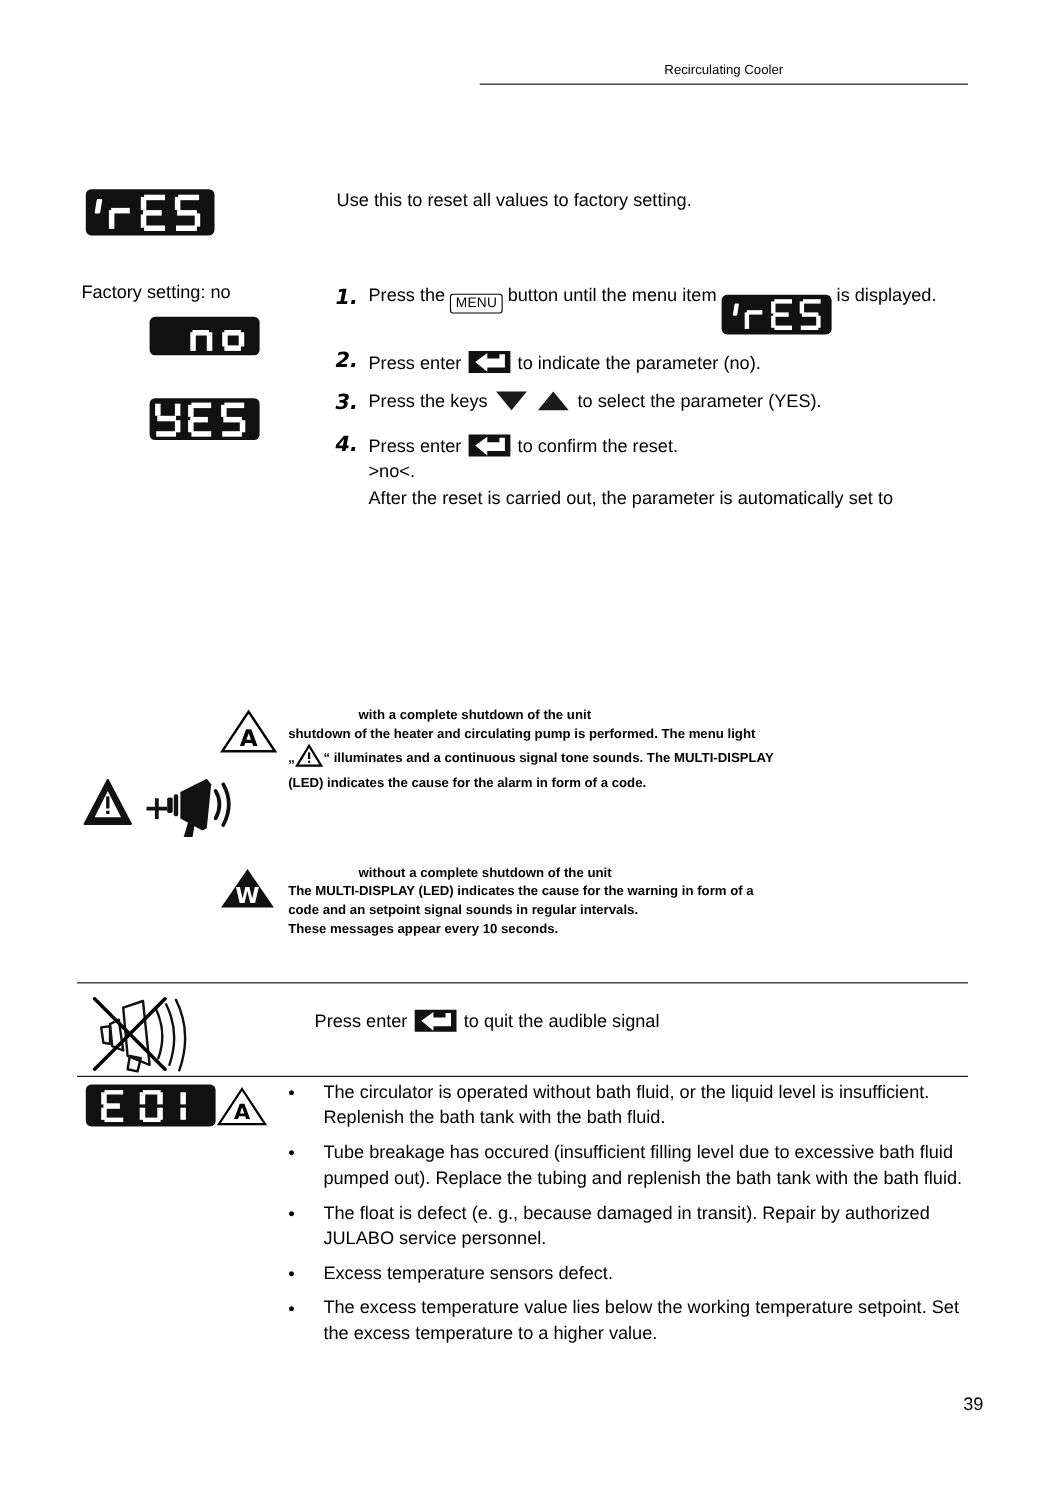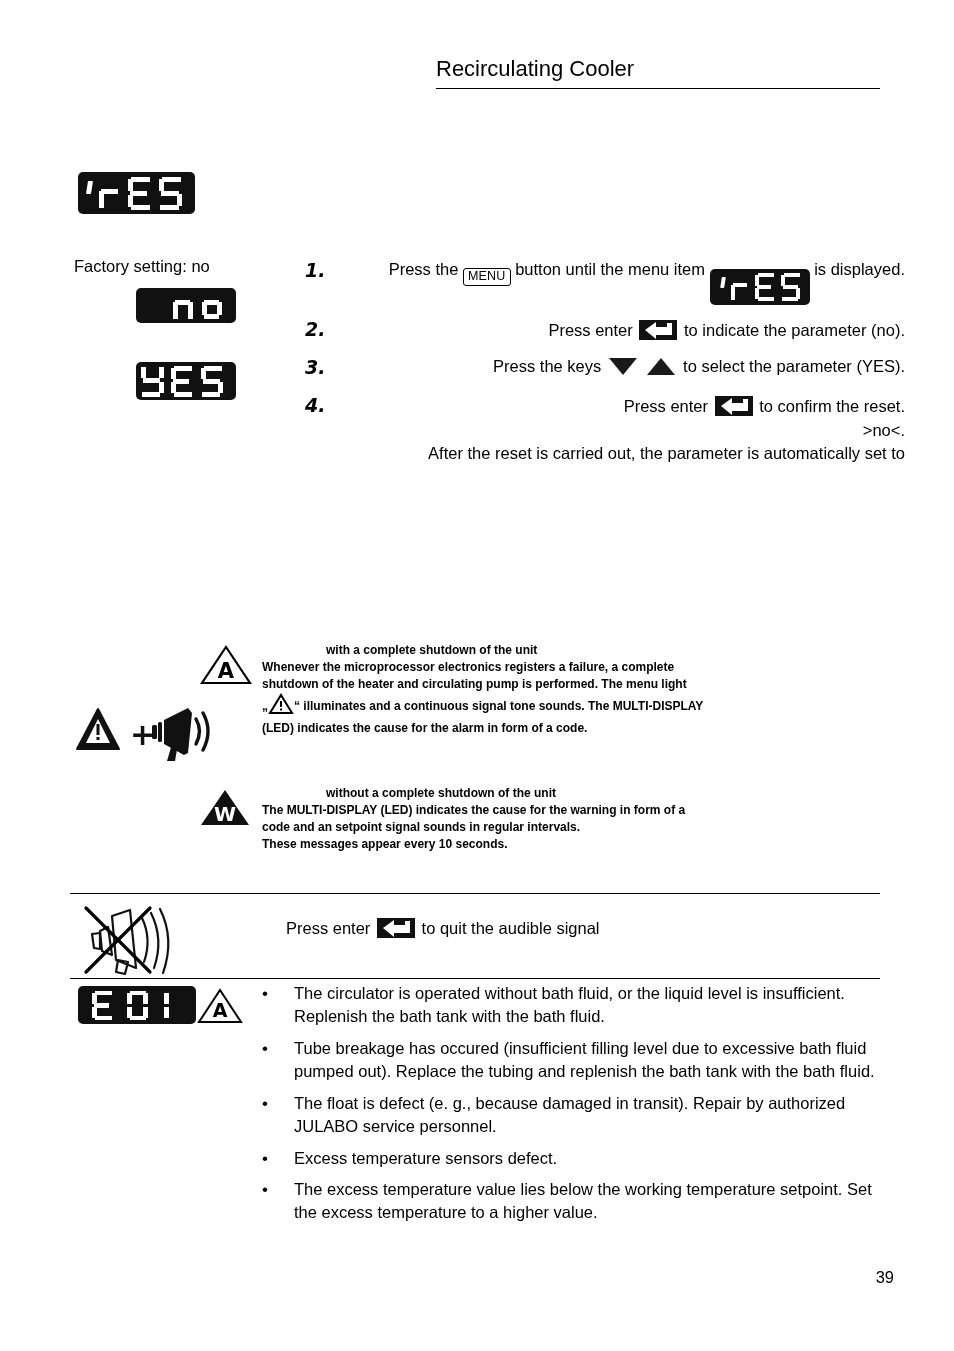--- a/index.html
+++ b/index.html
@@ -20,22 +20,22 @@
     position: absolute;
     inset: 0;
   }
 
   
   .header {
     position: absolute;
     left: 436px;
     top: 56px;
     width: 444px;
-    text-align: left;
-    font-size: 22px;
+    text-align: center;
+    font-size: 12px;
     padding-bottom: 6px;
     border-bottom: 1.4px solid #000;
   }
 
   
   .led {
     background: #111111;
     border-radius: 5px;
     display: flex;
     align-items: center;
@@ -100,21 +100,20 @@
     font-family: "DejaVu Sans", sans-serif;
     font-weight: bold;
     font-style: italic;
     font-size: 19px;
     line-height: 1.35;
   }
   .step-body {
     font-size: 16.5px;
     line-height: 1.42;
     flex: 1;
-    text-align: right;
   }
 
   
   .menu-key {
     display: inline-block;
     vertical-align: -5px;
     border: 1.3px solid #000;
     border-radius: 3px;
     padding: 1px 4px 2px 4px;
     font-size: 12.5px;
@@ -216,20 +215,21 @@
       <span class="digit" style="width:24px;height:32px;">
         <i style="left:3px;top:0;width:19px;height:5px;"></i>
         <i style="left:0;top:2px;width:5px;height:12px;"></i>
         <i style="left:2px;top:14px;width:18px;height:5px;"></i>
         <i style="left:18px;top:17px;width:5px;height:12px;"></i>
         <i style="left:1px;top:28px;width:19px;height:5px;"></i>
       </span>
     </div>
   </div>
 
+  <div class="body-text" style="position:absolute; left:306px; top:171px; width:560px;">Use this to reset all values to factory setting.</div>
 
   <div class="factory-label">Factory setting: no</div>
 
   <div class="led" style="position:absolute; left:136px; top:288px; width:100px; height:35px;">
     <div class="seg-row">
       <span class="digit" style="width:22px;height:26px;">
         <i style="left:0;top:9px;width:5px;height:17px;"></i>
         <i style="left:2px;top:7px;width:15px;height:5px;"></i>
         <i style="left:15px;top:9px;width:5px;height:17px;"></i>
       </span>
@@ -366,21 +366,20 @@
       </g>
       <g fill="none" stroke="#111" stroke-width="3.4" stroke-linecap="round">
         <path d="M122 16 Q129 28 122 41"></path>
         <path d="M129 10 Q139 28 129 47"></path>
       </g>
     </svg>
   </div>
 
   <div class="text-col" style="left:262px; top:642px; width:630px;">
     <div class="indent-head">with a complete shutdown of the unit</div>
-    <div>Whenever the microprocessor electronics registers a failure, a complete</div>
     <div>shutdown of the heater and circulating pump is performed. The menu light</div>
     <div>
       <span>„</span><span style="display:inline-block;vertical-align:-5px;">
         <svg width="26" height="22" viewBox="0 0 26 22">
           <path d="M13 2 L24 20 L2 20 Z" fill="none" stroke="#000" stroke-width="2"></path>
           <rect x="12" y="8" width="2" height="6" fill="#000"></rect>
           <rect x="12" y="15.5" width="2" height="2" fill="#000"></rect>
         </svg></span><span>“</span><span> illuminates and a continuous signal tone sounds. The MULTI-DISPLAY</span>
     </div>
     <div>(LED) indicates the cause for the alarm in form of a code.</div>

